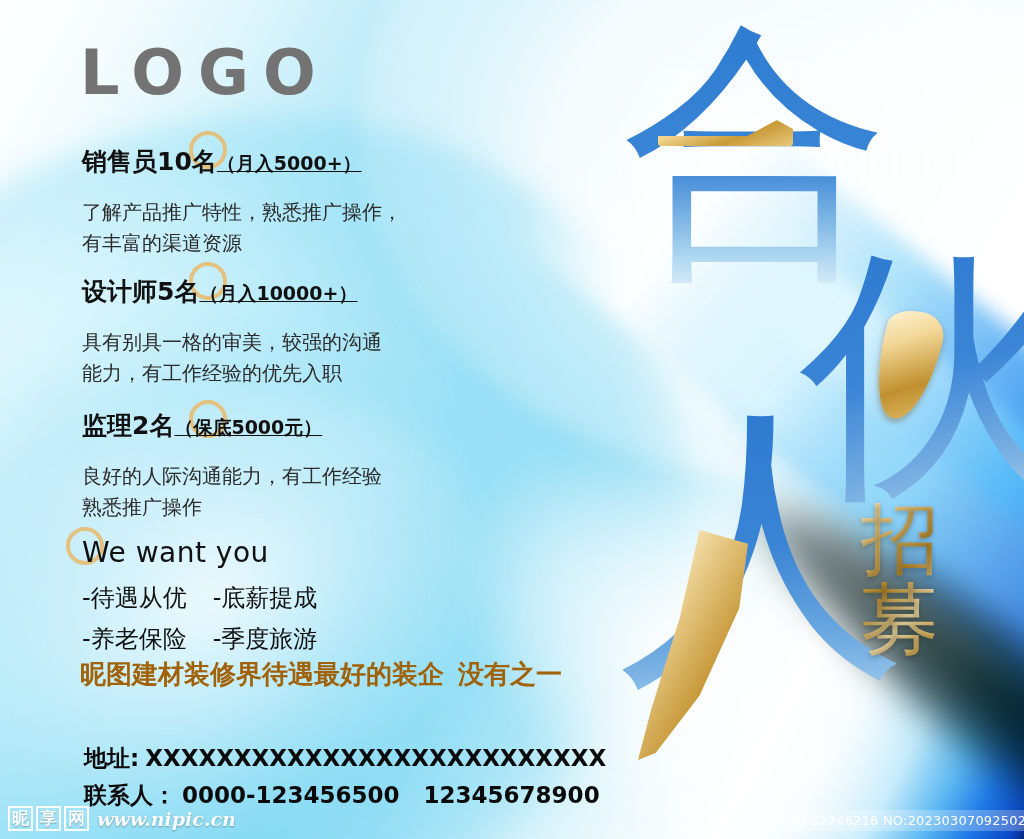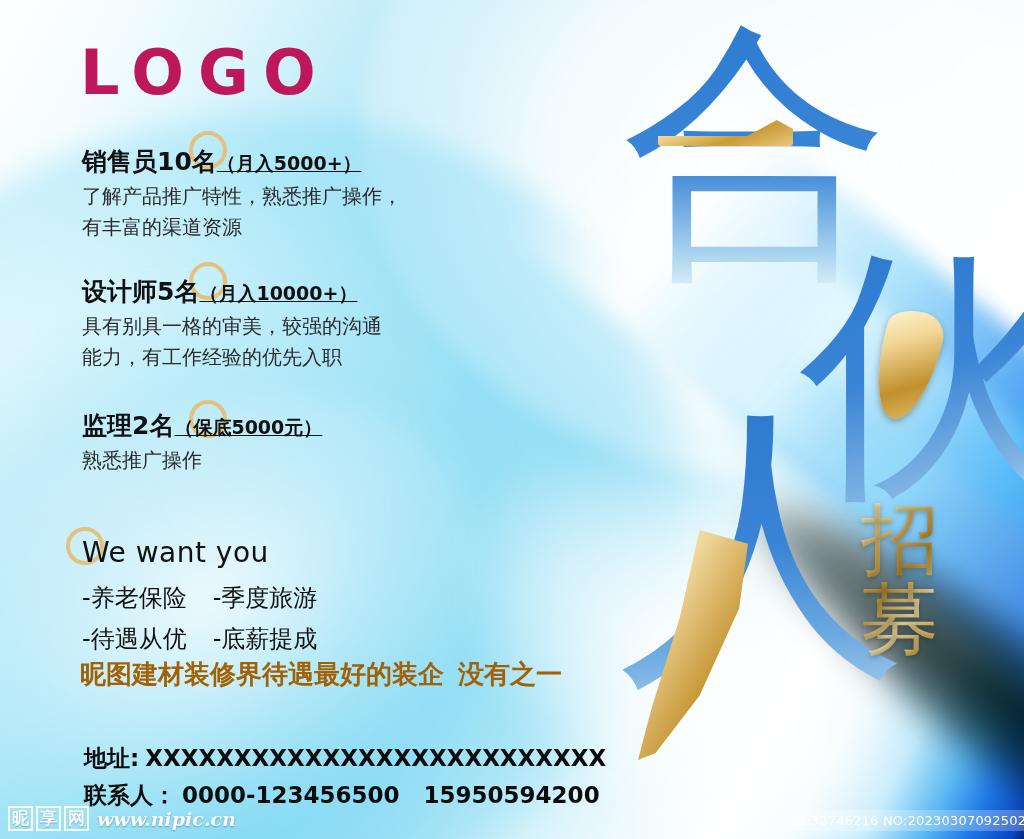--- a/index.html
+++ b/index.html
@@ -190,21 +190,21 @@
     pointer-events:none;
   }
 
   
   .content{position:absolute;left:0;top:0;width:640px;height:839px;}
 
   .logo{
     position:absolute;left:80px;top:36px;
     font-size:62px;font-weight:700;
     letter-spacing:14px;
-    color:#be185d;
+    color:#737373;
     font-family:"DejaVu Sans","Liberation Sans",sans-serif;
   }
 
   .ring{
     position:absolute;
     border:4px solid #e3c17f;
     border-radius:50%;
     box-sizing:border-box;
   }
   .ring-1{left:189px;top:131px;width:38px;height:38px;}
@@ -218,21 +218,21 @@
   .job-3{top:412px;}
 
   .job-title{
     font-size:25px;font-weight:700;color:#111;
     white-space:nowrap;line-height:1.15;
     font-family:"DejaVu Sans","Liberation Sans",sans-serif;
   }
   .job-title .pay{font-size:19px;font-weight:700;text-decoration:underline;}
 
   .job-desc{
-    margin-top:4px;
+    margin-top:20px;
     font-size:20px;color:#2b2b2b;
     line-height:1.55;
     font-family:"DejaVu Sans","Liberation Sans",sans-serif;
   }
   .job-desc div{white-space:nowrap;}
 
   .want{
     position:absolute;left:82px;top:536px;
     font-size:28px;color:#111;font-weight:400;
     font-family:"DejaVu Sans","Liberation Sans",sans-serif;
@@ -352,36 +352,37 @@
       <div class="job-title"><span>设计师5名</span><span class="pay">（月入10000+）</span></div>
       <div class="job-desc">
         <div>具有别具一格的审美，较强的沟通</div>
         <div>能力，有工作经验的优先入职</div>
       </div>
     </div>
 
     <div class="job job-3">
       <div class="job-title"><span>监理2名</span><span class="pay">（保底5000元）</span></div>
       <div class="job-desc">
+        <div>良好的人际沟通能力，有工作经验</div>
         <div>熟悉推广操作</div>
       </div>
     </div>
 
     <div class="want">We want you</div>
 
     <div class="perks">
+      <div class="perk-row"><span>-待遇从优</span><span class="gap"></span><span>-底薪提成</span></div>
       <div class="perk-row"><span>-养老保险</span><span class="gap"></span><span>-季度旅游</span></div>
-      <div class="perk-row"><span>-待遇从优</span><span class="gap"></span><span>-底薪提成</span></div>
     </div>
 
     <div class="slogan"><span>昵图建材装修界待遇最好的装企</span><span class="gap2"></span><span>没有之一</span></div>
 
     <div class="contact">
       <div class="contact-row"><span class="label">地址:</span><span>XXXXXXXXXXXXXXXXXXXXXXXXXX</span></div>
-      <div class="contact-row"><span class="label">联系人：</span><span>0000-123456500</span><span class="gap3"></span><span>15950594200</span></div>
+      <div class="contact-row"><span class="label">联系人：</span><span>0000-123456500</span><span class="gap3"></span><span>12345678900</span></div>
     </div>
   </div>
 
   <div class="watermark">
     <div class="wm-badge">
       <span>昵</span>
       <span>享</span>
       <span>网</span>
     </div>
     <div class="wm-url">www.nipic.cn</div>

